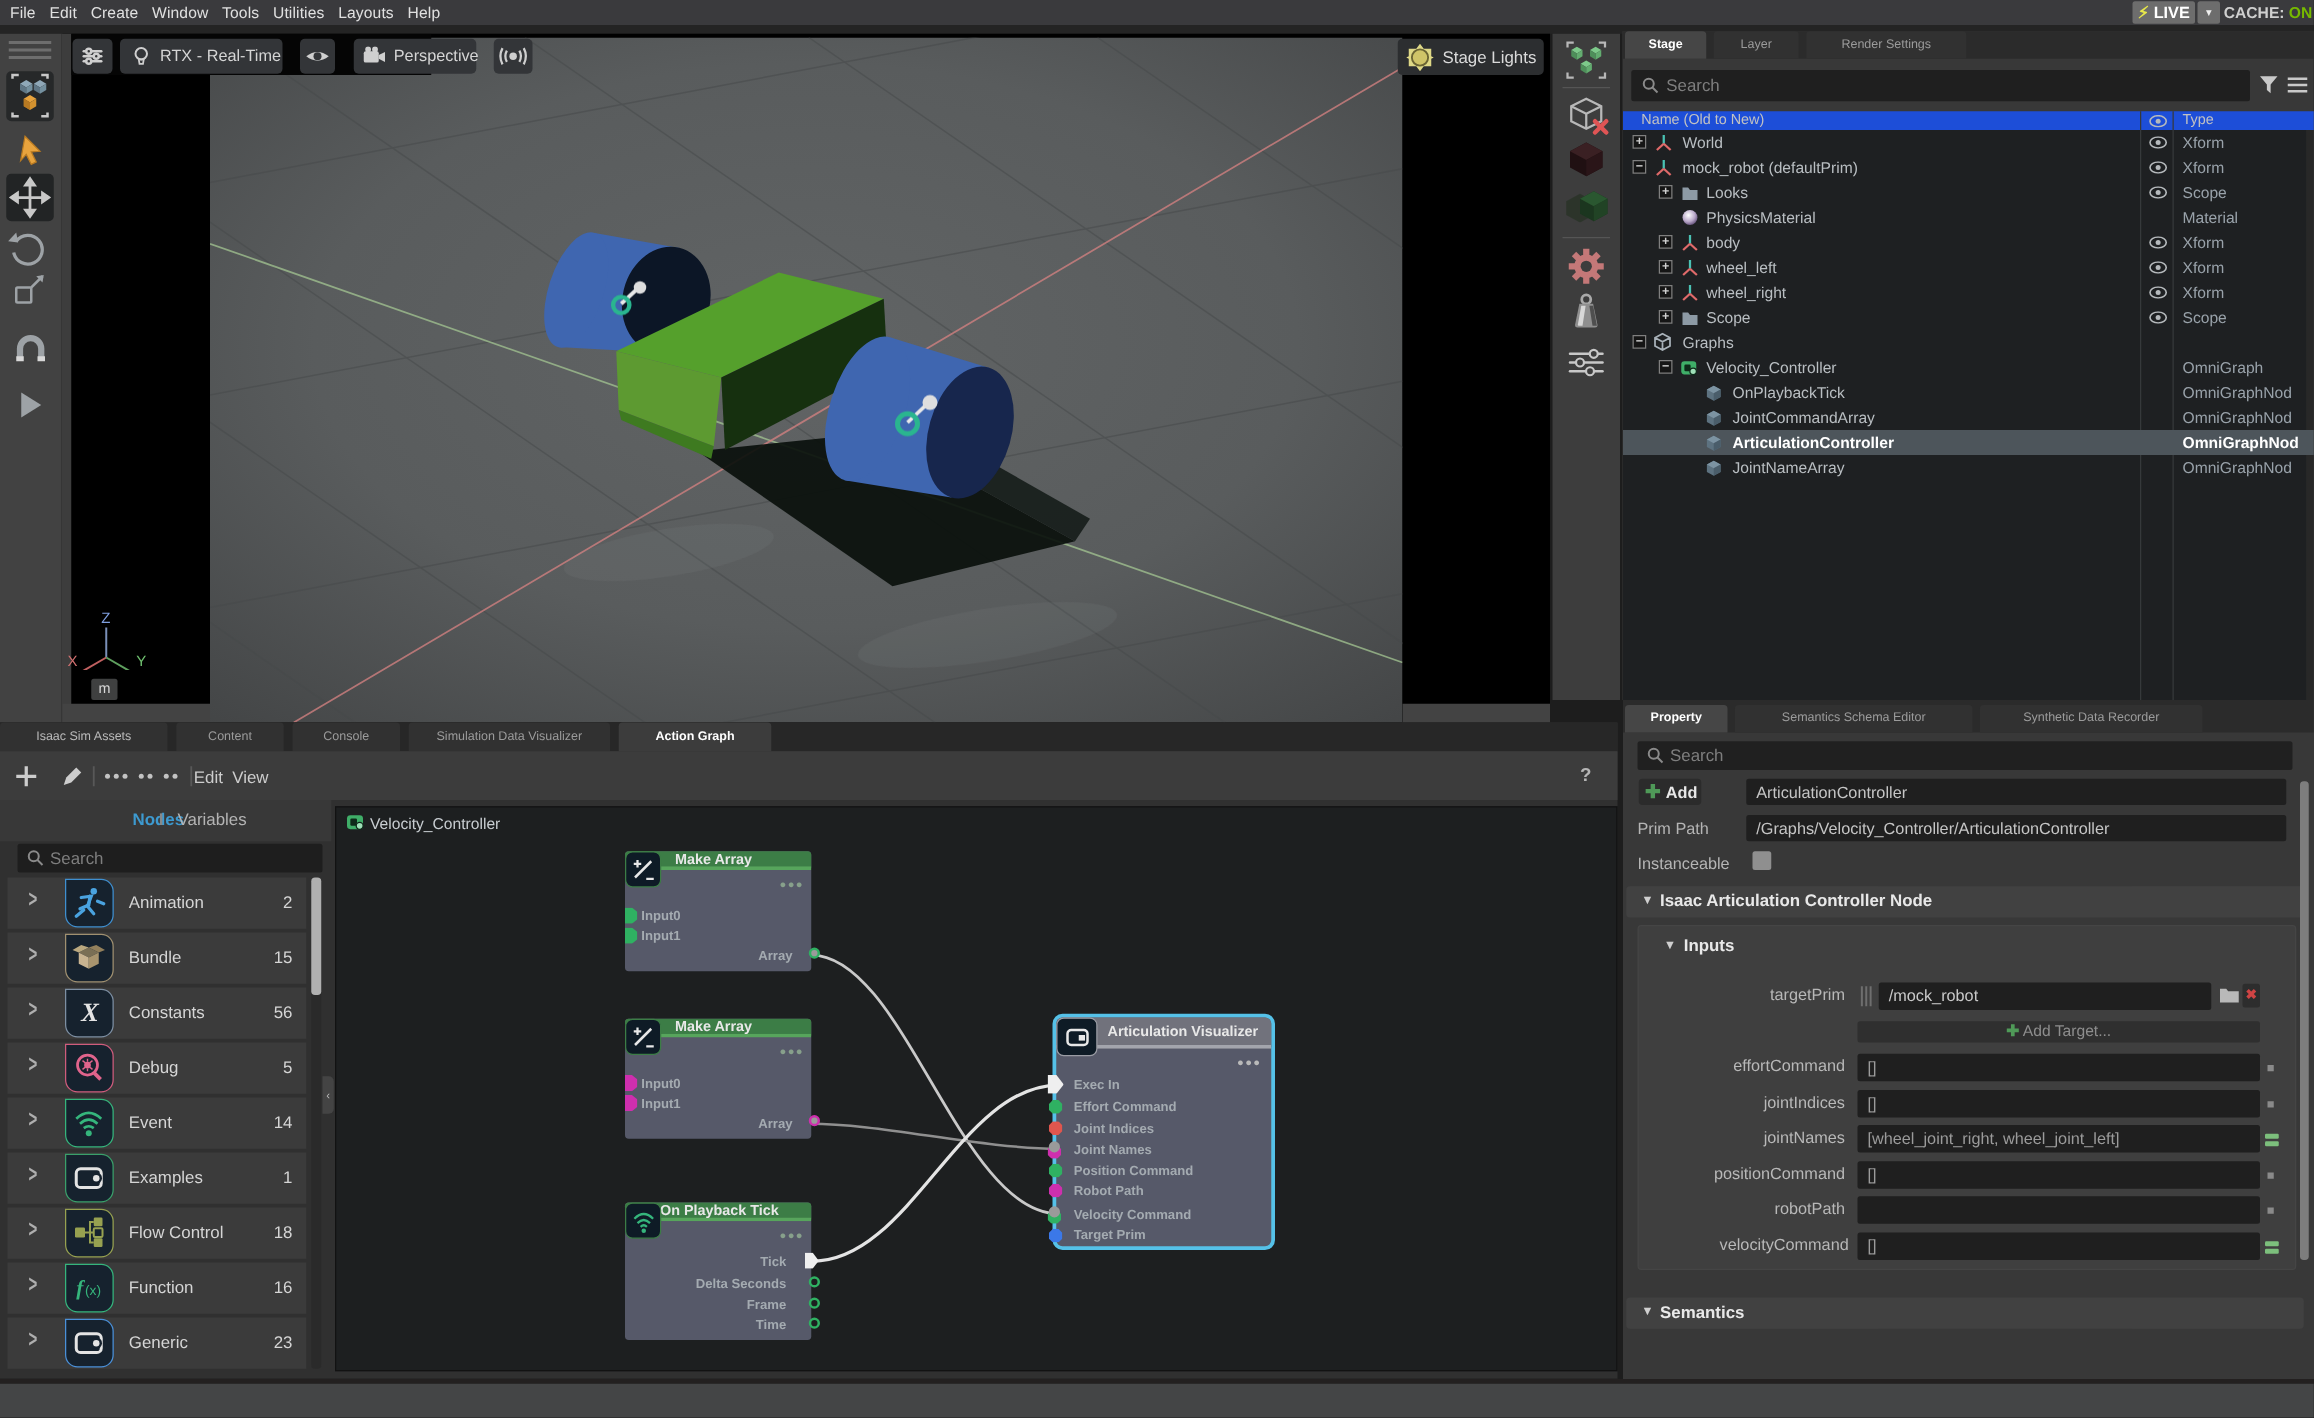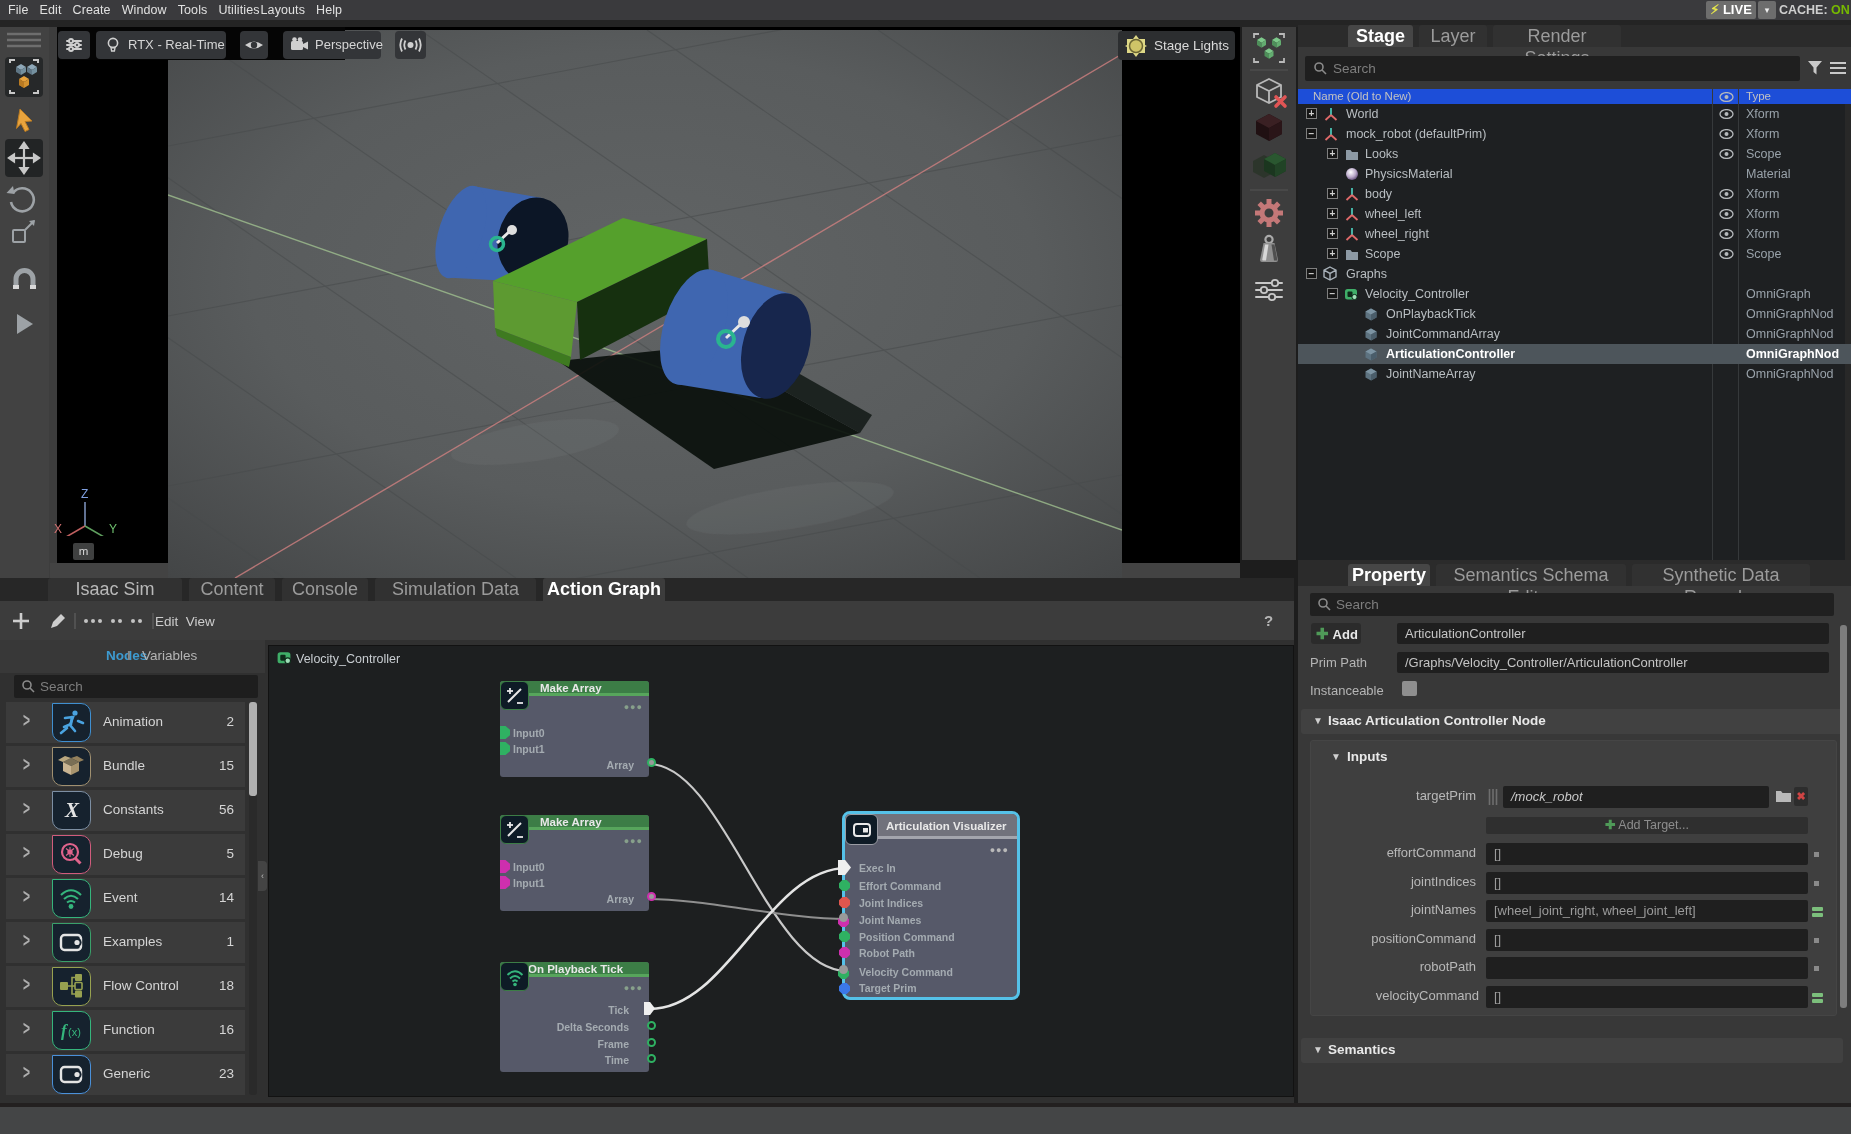--- a/index.html
+++ b/index.html
@@ -1,21 +1,21 @@
 <!DOCTYPE html>
 <html><head>
 <meta charset="utf-8">
 <style>
   * { margin:0; padding:0; box-sizing:border-box; }
   html,body { width:1851px; height:1134px; background:#1d1d1d; overflow:hidden;
     font-family:"Liberation Sans", sans-serif; }
   .abs { position:absolute; }
   #root { position:absolute; left:0; top:0; width:1851px; height:1134px; }
   .tab { position:absolute; top:0; height:22px; background:#313131; color:#9b9b9b;
-    font-size:18px; text-align:center; line-height:22px; border-radius:3px 3px 0 0;margin-left:48px; }
+    font-size:10px; text-align:center; line-height:22px; border-radius:3px 3px 0 0; }
   .tab.on { background:#464646; color:#ffffff; font-weight:bold; }
   .tr { position:absolute; left:0; width:547px; height:20px; }
   .tn { position:absolute; top:2.5px; font-size:12.5px; color:#b9bec2; white-space:nowrap; }
   .tt { position:absolute; left:448px; top:2.5px; font-size:12.5px; color:#99a2aa; white-space:nowrap; }
   .exp { position:absolute; top:4px; width:11px; height:11px; background:#151515; border:1px solid #7f7f7f;
     color:#d0d0d0; font-size:10px; line-height:9px; text-align:center; font-weight:bold; }
   .ticon { position:absolute; top:3px; }
   .gnode { position:absolute; background:#565969; border-radius:3px; }
   .ghead { position:absolute; left:0; top:0; right:0; height:15px; background:#3c7d46;
     border-bottom:3px solid #57a55c; border-radius:3px 3px 0 0; color:#e8e8e8;
@@ -37,21 +37,21 @@
     border:1.5px solid #888; border-radius:0 10px 10px 10px; }
   .clab { position:absolute; left:97px; top:12px; font-size:13.5px; color:#d5d5d5; }
   .ccnt { position:absolute; right:11px; top:12px; font-size:13.5px; color:#d5d5d5; }
 </style>
 </head>
 <body>
 <div id="root">
 
 <div class="abs" style="left:0;top:0;width:1851px;height:20px;background:#3a3a3d;"></div>
 <div class="abs" style="left:8px;top:3px;color:#e0e0e0;font-size:12.5px;letter-spacing:0.1px;">
-  <span style="margin-right:11px;">File</span><span style="margin-right:11px;">Edit</span><span style="margin-right:11px;">Create</span><span style="margin-right:11px;">Window</span><span style="margin-right:11px;">Tools</span><span style="margin-right:1px;">Utilities</span><span style="margin-right:11px;">Layouts</span><span>Help</span>
+  <span style="margin-right:11px;">File</span><span style="margin-right:11px;">Edit</span><span style="margin-right:11px;">Create</span><span style="margin-right:11px;">Window</span><span style="margin-right:11px;">Tools</span><span style="margin-right:11px;">Utilities</span><span style="margin-right:11px;">Layouts</span><span>Help</span>
 </div>
 <div class="abs" style="left:1706px;top:1px;width:50px;height:18px;background:#6d6d6d;border-radius:2px;color:#fff;font-size:13px;font-weight:bold;text-align:center;line-height:18px;white-space:nowrap;"><span style="color:#e8e84a;">⚡︎</span> LIVE</div>
 <div class="abs" style="left:1758px;top:1px;width:18px;height:18px;background:#6d6d6d;border-radius:2px;color:#eee;font-size:9px;text-align:center;line-height:18px;">▾</div>
 <div class="abs" style="left:1779px;top:3px;color:#cfcfcf;font-size:12.5px;font-weight:bold;white-space:nowrap;">CACHE: <span style="color:#76b900;">ON</span></div>
 <div class="abs" style="left:0;top:20px;width:1851px;height:7px;background:#242424;"></div>
 
 <div class="abs" style="left:0;top:27px;width:49px;height:551px;background:#424242;"></div>
 <div id="lefttools" class="abs" style="left:0;top:27px;width:49px;height:551px;">
   <svg width="49" height="551" viewBox="0 0 49 551">
     <g stroke="#6e6e6e" stroke-width="2.5">
@@ -571,21 +571,21 @@
     <span class="abs" style="left:36px;top:8px;color:#e8e8e8;font-size:13.5px;font-weight:bold;">Inputs</span>
   </div>
   <div class="plab" style="left:60px;top:228px;width:118px;">targetPrim</div>
   <svg class="abs" style="left:190px;top:226px;" width="10" height="22">
         <g stroke="#6e6e6e" stroke-width="1.6">
           <line x1="1.5" y1="3" x2="1.5" y2="19"></line>
           <line x1="5" y1="3" x2="5" y2="19"></line>
           <line x1="8.5" y1="3" x2="8.5" y2="19"></line>
         </g>
       </svg>
-  <div class="fld" style="left:205px;top:226px;width:266px;height:22px;color:#c9c9c9;font-style:italic;">/mock_robot</div>
+  <div class="fld" style="left:205px;top:226px;width:266px;height:22px;color:#c9c9c9;">/mock_robot</div>
   <svg class="abs" style="left:477px;top:229px;" width="17" height="15" viewBox="0 0 17 15">
         <path d="M1 2 h5 l1.5 2 h8.5 v9 h-15 Z" fill="#b9b9b9"></path>
       </svg>
   <div class="abs" style="left:496px;top:227px;width:14px;height:19px;background:#2d2d2d;border-radius:2px;color:#cf4444;font-weight:bold;font-size:11px;text-align:center;line-height:19px;">✖</div>
   <div class="abs" style="left:188px;top:257px;width:322px;height:17px;background:#2f2f2f;border-radius:2px;text-align:center;color:#8d8d8d;font-size:12.5px;line-height:17px;"><span style="color:#4f9a58;font-weight:bold;">✚</span> Add Target...</div>
   <div class="plab" style="left:60px;top:285px;width:118px;">effortCommand</div>
   <div class="fld" style="left:188px;top:283px;width:322px;height:22px;">[]</div>
   <div class="abs" style="left:516px;top:292px;width:5px;height:5px;background:#8a8a8a;"></div>
   <div class="plab" style="left:60px;top:314px;width:118px;">jointIndices</div>
   <div class="fld" style="left:188px;top:312px;width:322px;height:22px;">[]</div>

